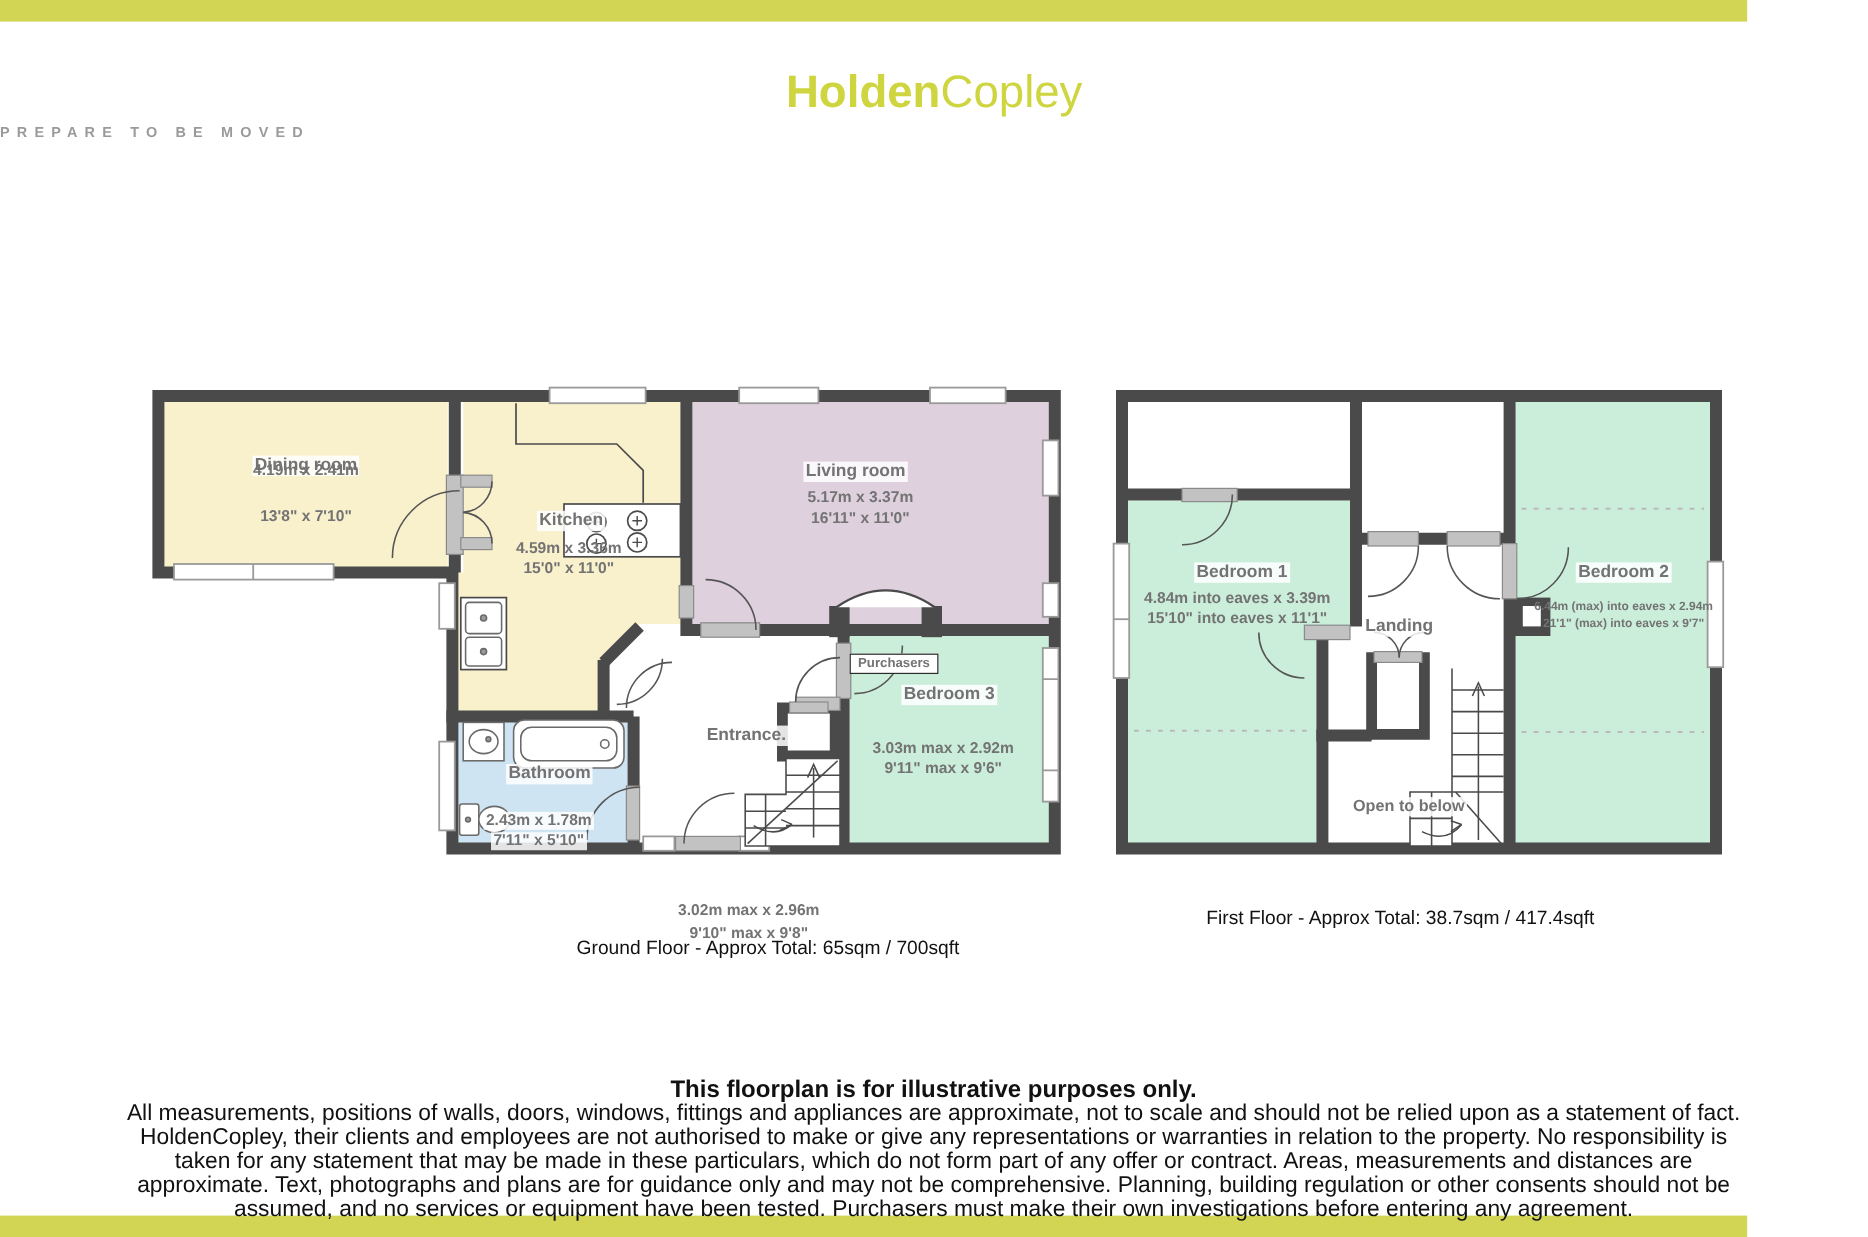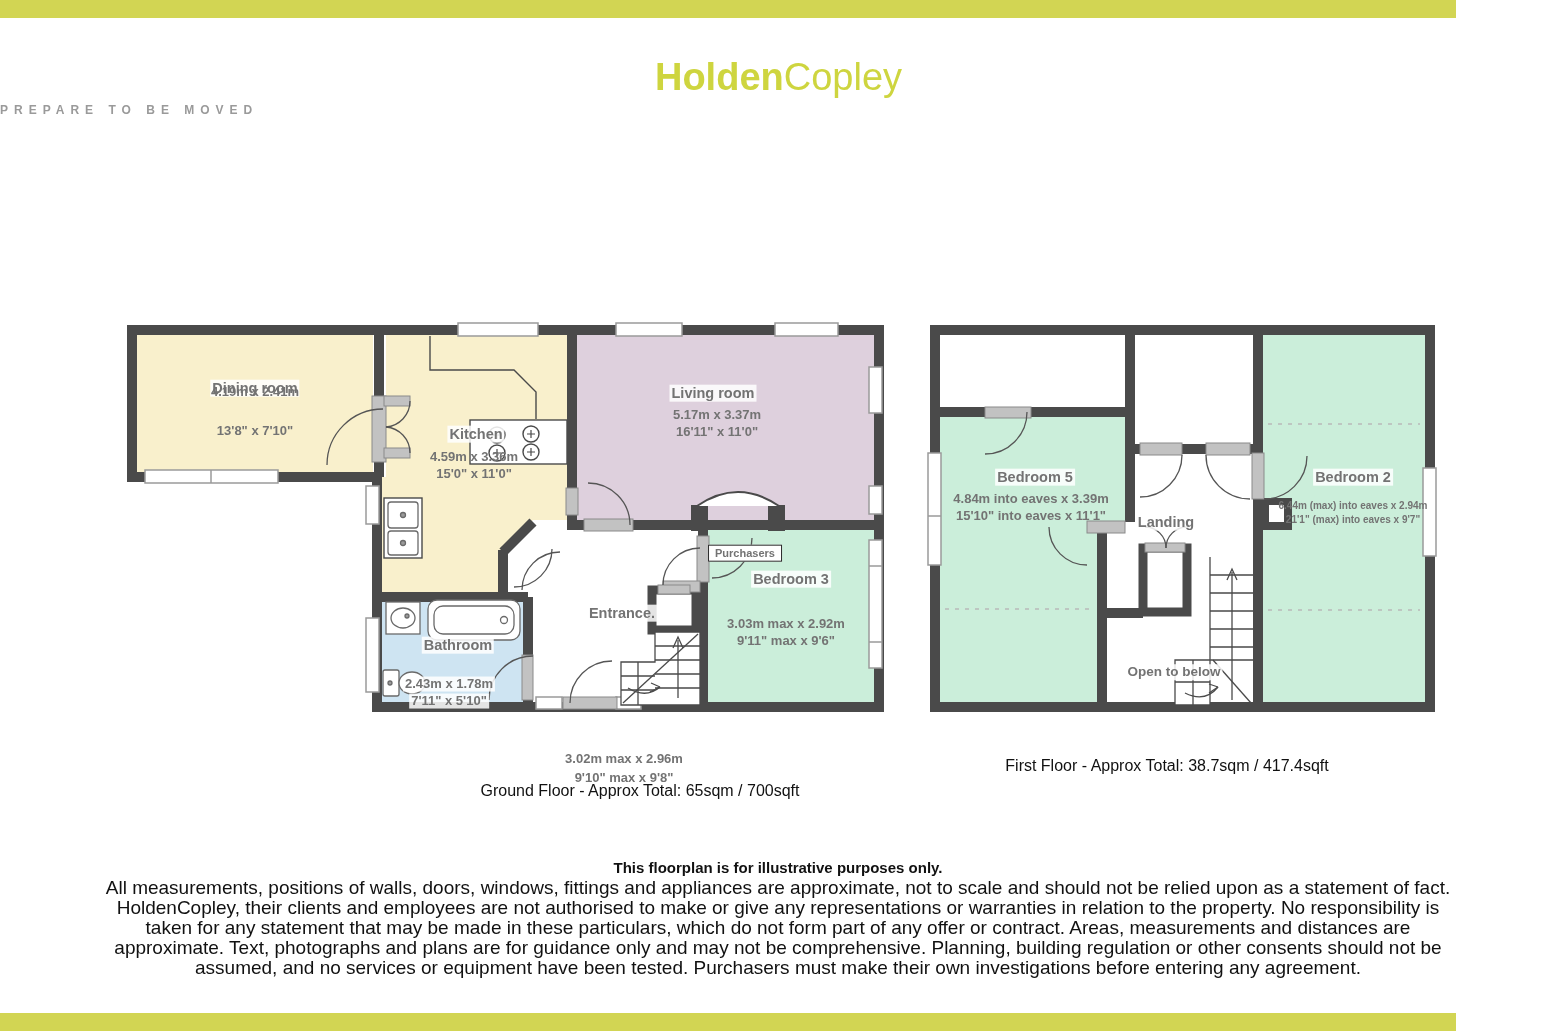--- a/index.html
+++ b/index.html
@@ -20,21 +20,21 @@
        padding:0 2px;line-height:1.15;margin-top:32px;}
   .lbl-name{font-size:14.5px;}
   .lbl-dim{font-size:13px;}
   .lbl-dim-sm{font-size:10px;}
   .lbl-plain{background:none;}
   .lbl-fire{font-size:11px;border:1.5px solid #2a2a2a;background:#fff;padding:1px 6px;}
   .caption{position:absolute;transform:translate(-50%,-50%);white-space:nowrap;
            font-size:16px;color:#111;font-weight:400;}
   .disclaimer{position:absolute;left:93px;top:858px;width:1370px;text-align:center;
               color:#111;}
-  .disclaimer .head{font-size:15px;font-weight:700;line-height:20px;}
+  .disclaimer .head{font-size:20px;font-weight:700;line-height:20px;margin-top:40px;}
   .disclaimer .body{font-size:19px;font-weight:400;line-height:20px;}
 </style>
 </head>
 <body>
 
 <div class="canvas">
 
   <div class="bar top"></div>
   <div class="bar bottom"></div>
 
@@ -251,21 +251,21 @@
   <div class="lbl lbl-name" style="left:458px;top:613px;">Bathroom</div>
   <div class="lbl lbl-dim" style="left:449px;top:652px;text-align:right;">2.43m x 1.78m</div>
   <div class="lbl lbl-dim" style="left:449px;top:669px;">7'11" x 5'10"</div>
 
   <div class="lbl lbl-name" style="left:622px;top:581px;">Entrance.</div>
   <div class="lbl lbl-dim lbl-plain" style="left:624px;top:727px;">3.02m max x 2.96m</div>
   <div class="lbl lbl-dim lbl-plain" style="left:624px;top:746px;">9'10" max x 9'8"</div>
 
   <div class="caption" style="left:640px;top:769px;margin-top:22px;">Ground Floor - Approx Total: 65sqm / 700sqft</div>
 
-  <div class="lbl lbl-name" style="left:1035px;top:445px;">Bedroom 5</div>
+  <div class="lbl lbl-name" style="left:1035px;top:445px;">Bedroom 1</div>
   <div class="lbl lbl-dim lbl-plain" style="left:1031px;top:467px;">4.84m into eaves x 3.39m</div>
   <div class="lbl lbl-dim lbl-plain" style="left:1031px;top:484px;">15'10" into eaves x 11'1"</div>
 
   <div class="lbl lbl-name" style="left:1353px;top:445px;">Bedroom 2</div>
   <div class="lbl lbl-dim-sm lbl-plain lbl" style="left:1353px;top:474px;">6.44m (max) into eaves x 2.94m</div>
   <div class="lbl lbl-dim-sm lbl-plain lbl" style="left:1353px;top:488px;">21'1" (max) into eaves x 9'7"</div>
 
   <div class="lbl lbl-name" style="left:1166px;top:490px;">Landing</div>
   <div class="lbl lbl-name" style="left:1174px;top:640px;font-size:13.5px;">Open to below</div>
 

